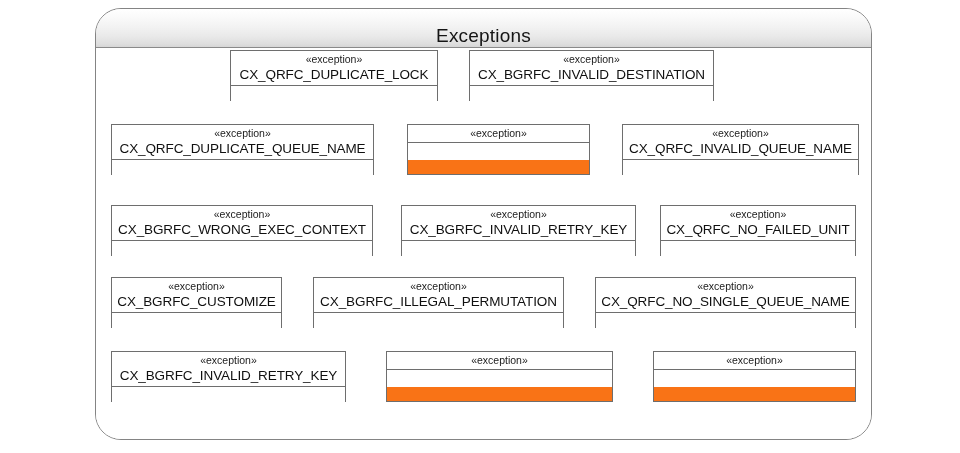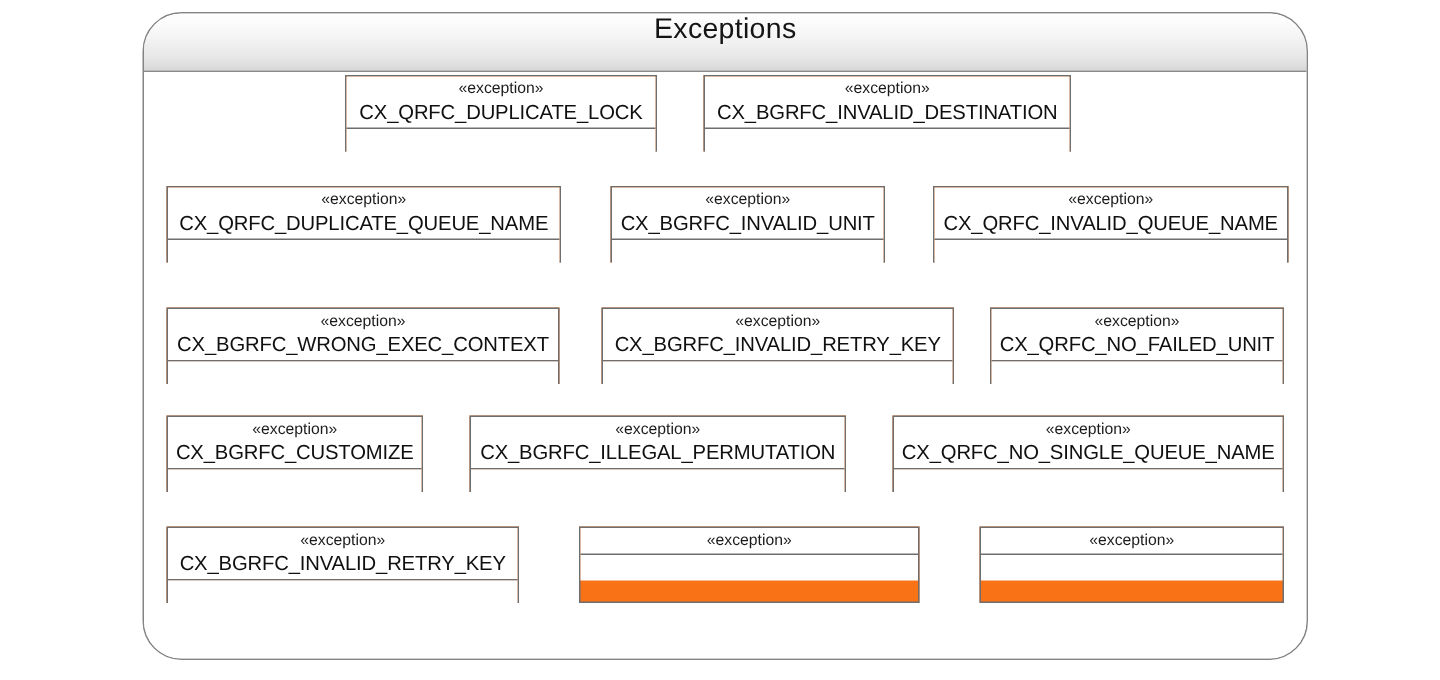--- a/index.html
+++ b/index.html
@@ -37,21 +37,21 @@
     box-sizing: border-box;
     border-bottom: 1.6px solid #8a8a8a;
     background: linear-gradient(to bottom,
         #ffffff 0%,
         #fbfbfb 18%,
         #f2f2f2 48%,
         #e9e9e9 72%,
         #dedede 92%,
         #d6d6d6 100%);
     display: flex;
-    align-items: flex-start;
+    align-items: flex-end;
     justify-content: center;
   }
 
   #package-title {
     font-size: 19px;
     color: #151515;
     letter-spacing: 0.2px;
     font-family: "Liberation Sans", sans-serif;
   }
 
@@ -133,21 +133,20 @@
       <div class="uml-class" style="left: 15px; top: 76px; width: 263px; height: 51px;">
         <div class="uml-name-compartment">
           <span class="uml-stereotype">«exception»</span>
           <span class="uml-classname">CX_QRFC_DUPLICATE_QUEUE_NAME</span>
         </div>
         <div class="uml-attr-compartment"></div>
       </div>
       <div class="uml-class" style="left: 311px; top: 76px; width: 183px; height: 51px;">
         <div class="uml-name-compartment">
           <span class="uml-stereotype">«exception»</span>
-          <span class="uml-classname">CX_BGRFC_INVALID_UNIT</span>
         </div>
         <div class="uml-attr-compartment"></div>
       </div>
       <div class="uml-class" style="left: 526px; top: 76px; width: 237px; height: 51px;">
         <div class="uml-name-compartment">
           <span class="uml-stereotype">«exception»</span>
           <span class="uml-classname">CX_QRFC_INVALID_QUEUE_NAME</span>
         </div>
         <div class="uml-attr-compartment"></div>
       </div>

